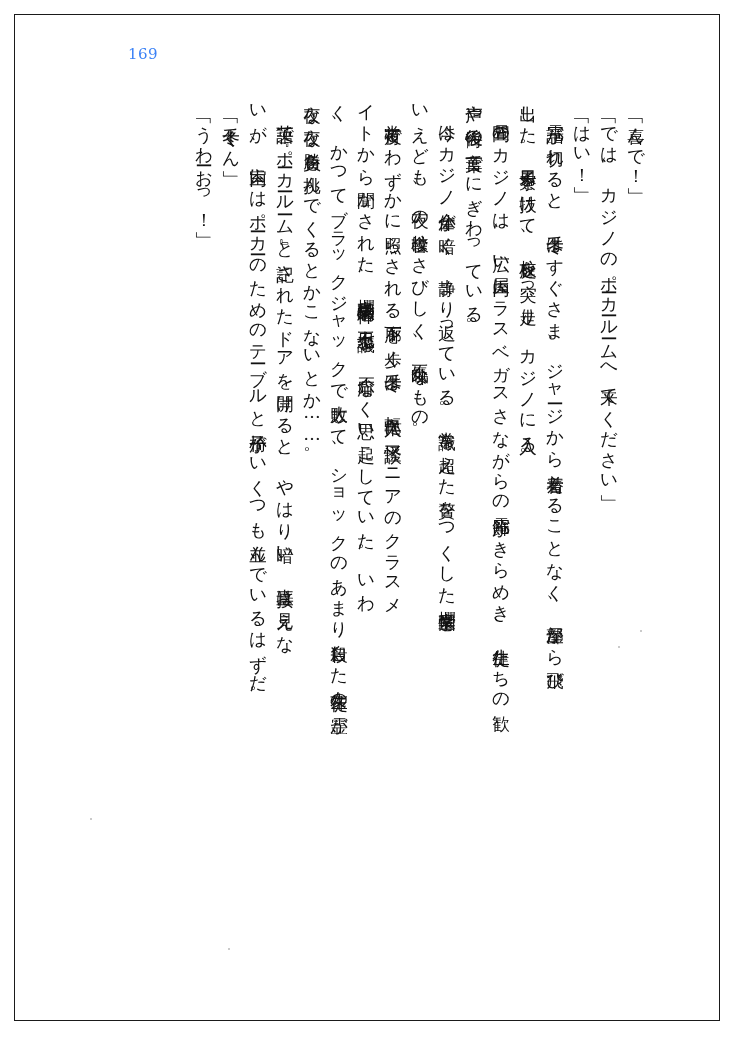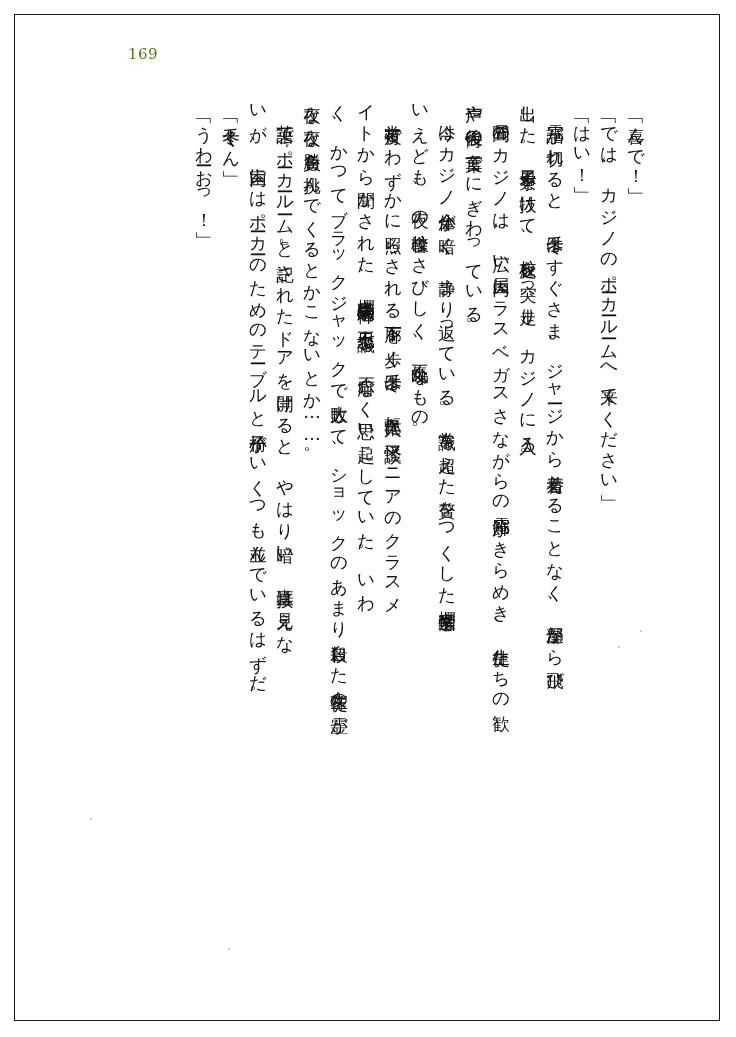--- a/index.html
+++ b/index.html
@@ -25,21 +25,21 @@
     width: 706px;
     height: 1007px;
     border: 1px solid #1a1a1a;
     box-sizing: border-box;
   }
   #page-number {
     position: absolute;
     left: 128px;
     top: 45px;
     font-size: 15px;
-    color: #4d7c0f;
+    color: #3b82f6;
     letter-spacing: 0.5px;
     font-family: "DejaVu Serif", "Liberation Serif", serif;
   }
   
   #text-body {
     position: absolute;
     top: 92px;
     left: 96px;
     width: 548px;
     height: 820px;

